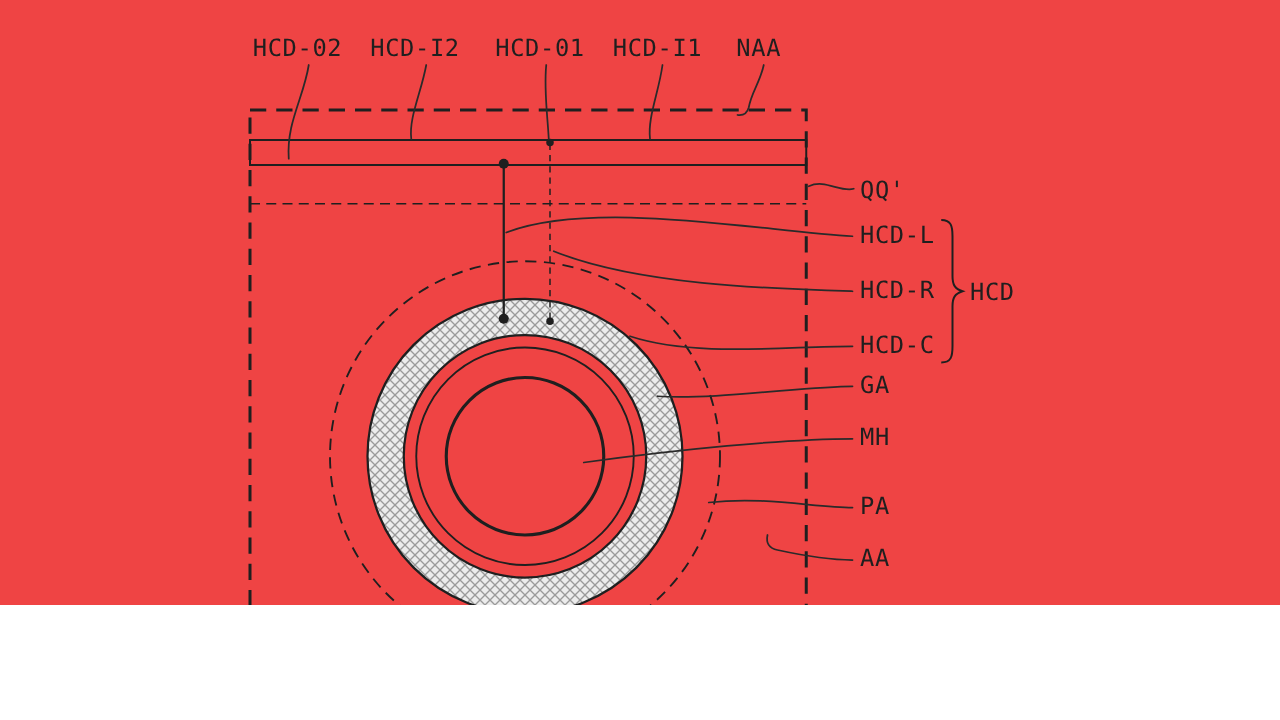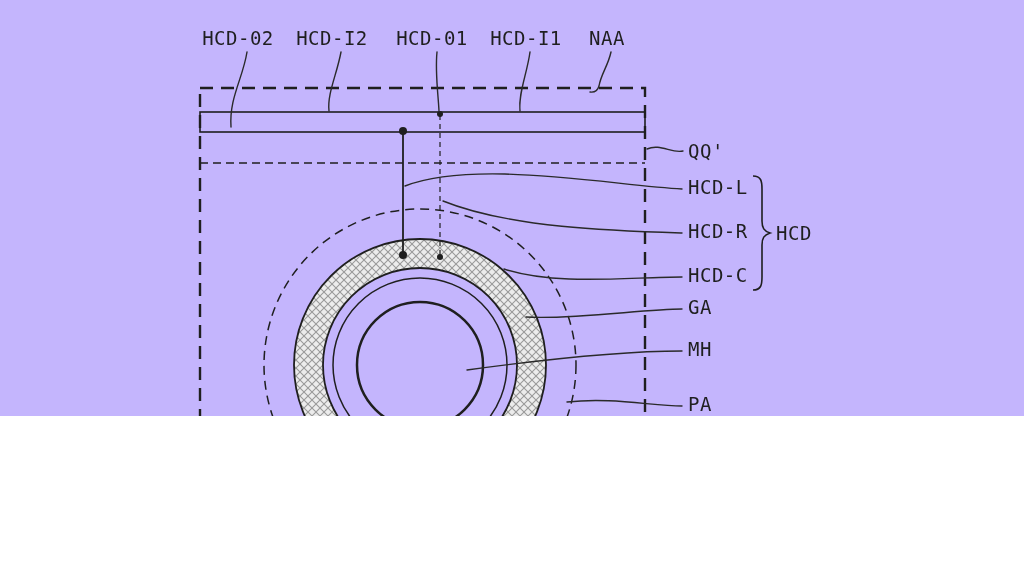--- a/index.html
+++ b/index.html
@@ -2,22 +2,22 @@
 <html><head>
 <meta charset="utf-8">
 <style>
   html, body {
     margin: 0;
     padding: 0;
     background: #ffffff;
   }
   .figure-wrap {
     width: 1024px;
-    height: 416px;
-    background: #c4b5fd;
+    height: 484px;
+    background: #ef4444;
     position: relative;
     overflow: hidden;
   }
   svg { display: block; }
   text {
     font-family: "DejaVu Sans Mono", "Liberation Mono", monospace;
     font-size: 19px;
     fill: #1f1f1f;
     letter-spacing: 0.5px;
   }

